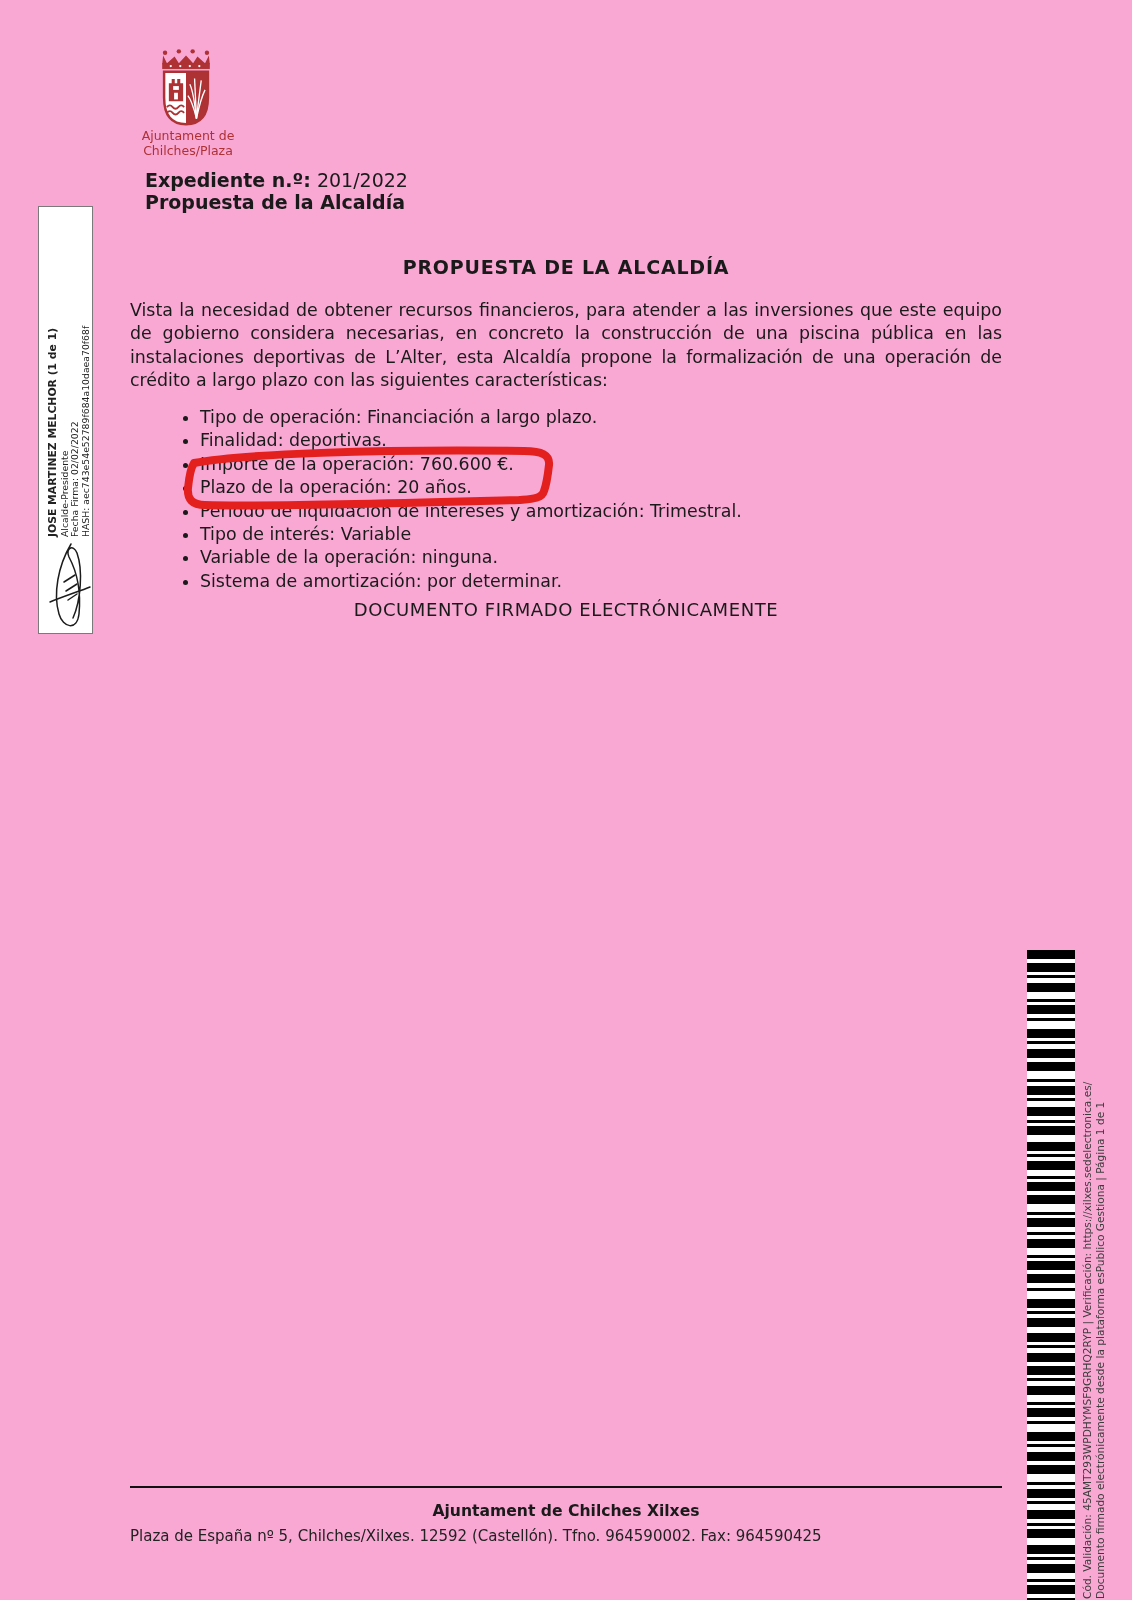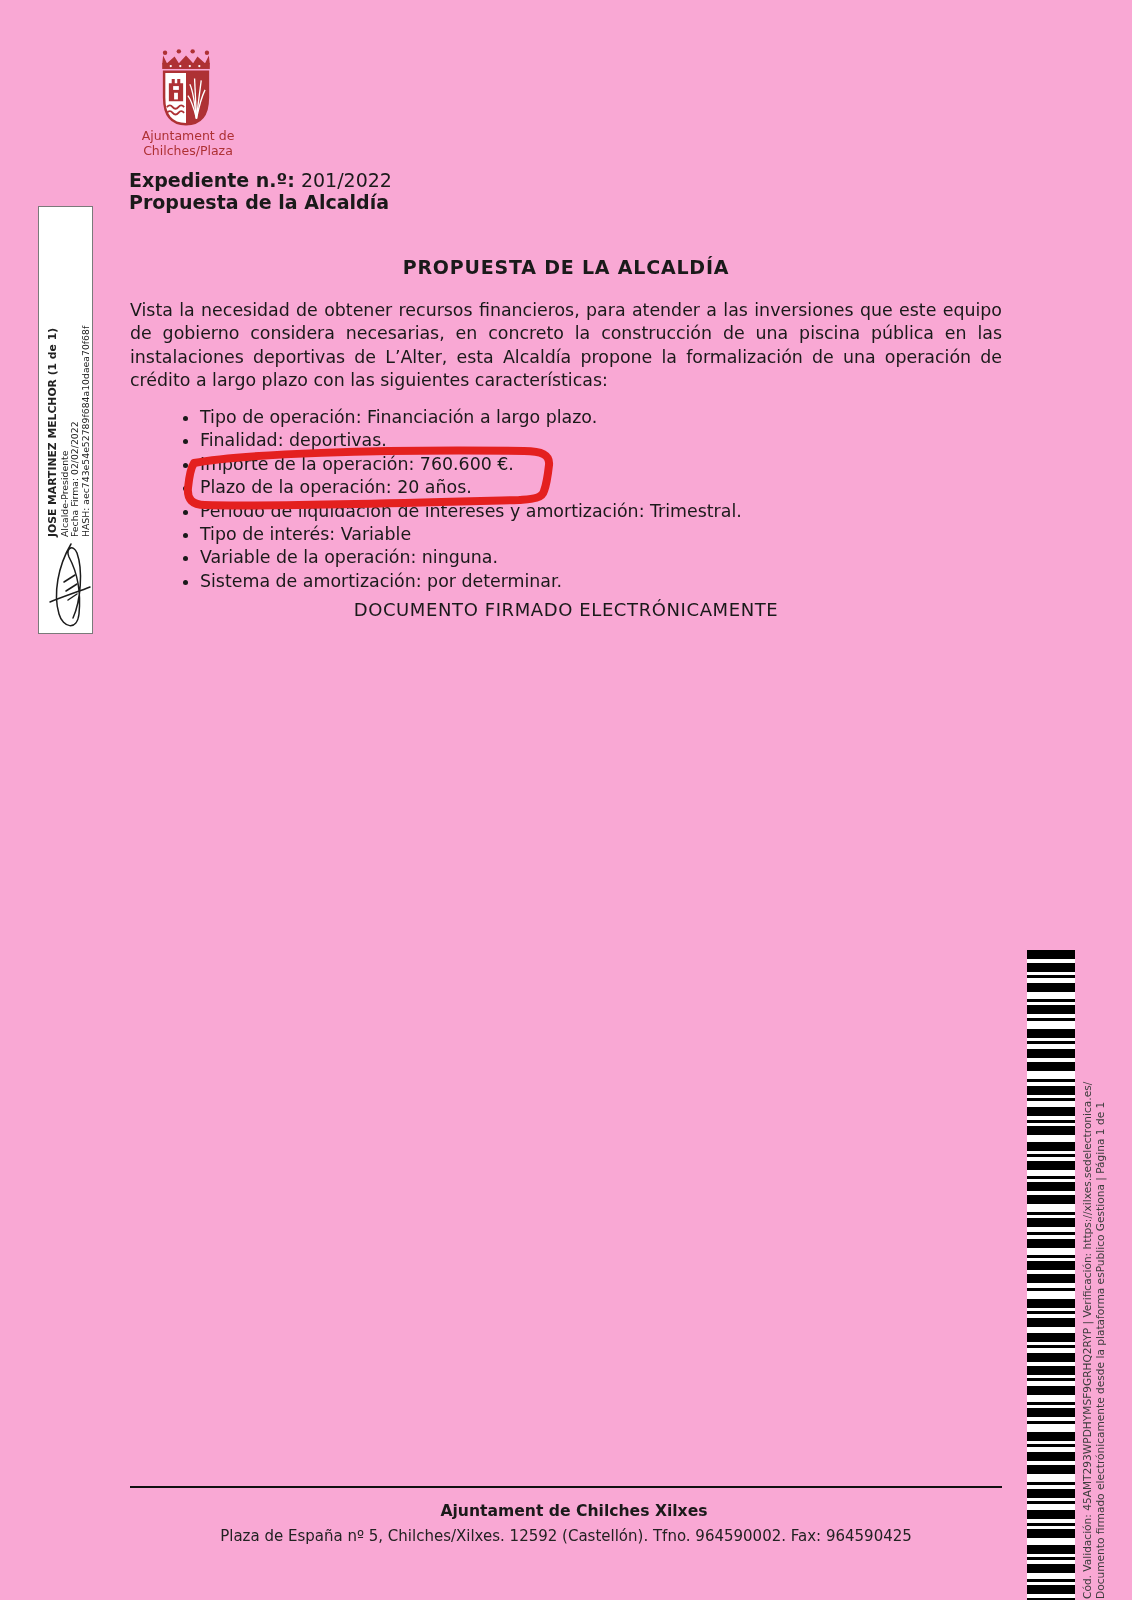--- a/index.html
+++ b/index.html
@@ -12,21 +12,21 @@
     overflow:hidden;
   }
   
   .logo-svg{position:absolute;left:157px;top:48px;width:58px;height:80px;}
   .logo-text{
     position:absolute;left:124px;top:129px;width:128px;
     text-align:center;font-size:12.5px;line-height:14.5px;
     color:#ae3134;font-weight:500;
   }
   
-  .header-block{position:absolute;left:129px;top:170px;font-size:19px;line-height:21.8px;}
+  .header-block{position:absolute;left:145px;top:170px;font-size:19px;line-height:21.8px;}
   .header-block b{font-weight:bold;}
   
   .doc-title{
     position:absolute;left:130px;top:256px;width:872px;
     text-align:center;font-weight:bold;font-size:19px;letter-spacing:0.8px;
   }
   .signed-heading{
     position:absolute;left:130px;top:599px;width:872px;
     text-align:center;font-weight:normal;font-size:18px;letter-spacing:0.6px;
   }
@@ -63,26 +63,26 @@
   }
   .barcode .bar{background:#000;width:100%;}
   .right-rot{
     position:absolute;left:1081px;top:1599px;width:585px;height:28px;
     transform:rotate(-90deg);transform-origin:0 0;
     color:#3c3c3c;font-size:10.6px;line-height:13.2px;white-space:nowrap;
   }
   
   .footer-line{position:absolute;left:130px;top:1486px;width:872px;height:2px;background:#111;}
   .footer-org{
-    position:absolute;left:138px;top:1502px;width:872px;
+    position:absolute;left:130px;top:1502px;width:872px;
     text-align:center;font-weight:bold;font-size:15.6px;
   }
   .footer-address{
     position:absolute;left:130px;top:1527px;width:872px;
-    text-align:center;font-size:15px;color:#222;
+    text-align:left;font-size:15px;color:#222;
   }
 </style>
 </head>
 <body>
 
 <div class="page">
 
   <svg class="logo-svg" viewBox="0 0 60 84">
     <g fill="#ae3134">
       <circle cx="8" cy="5" r="2.3"></circle>

